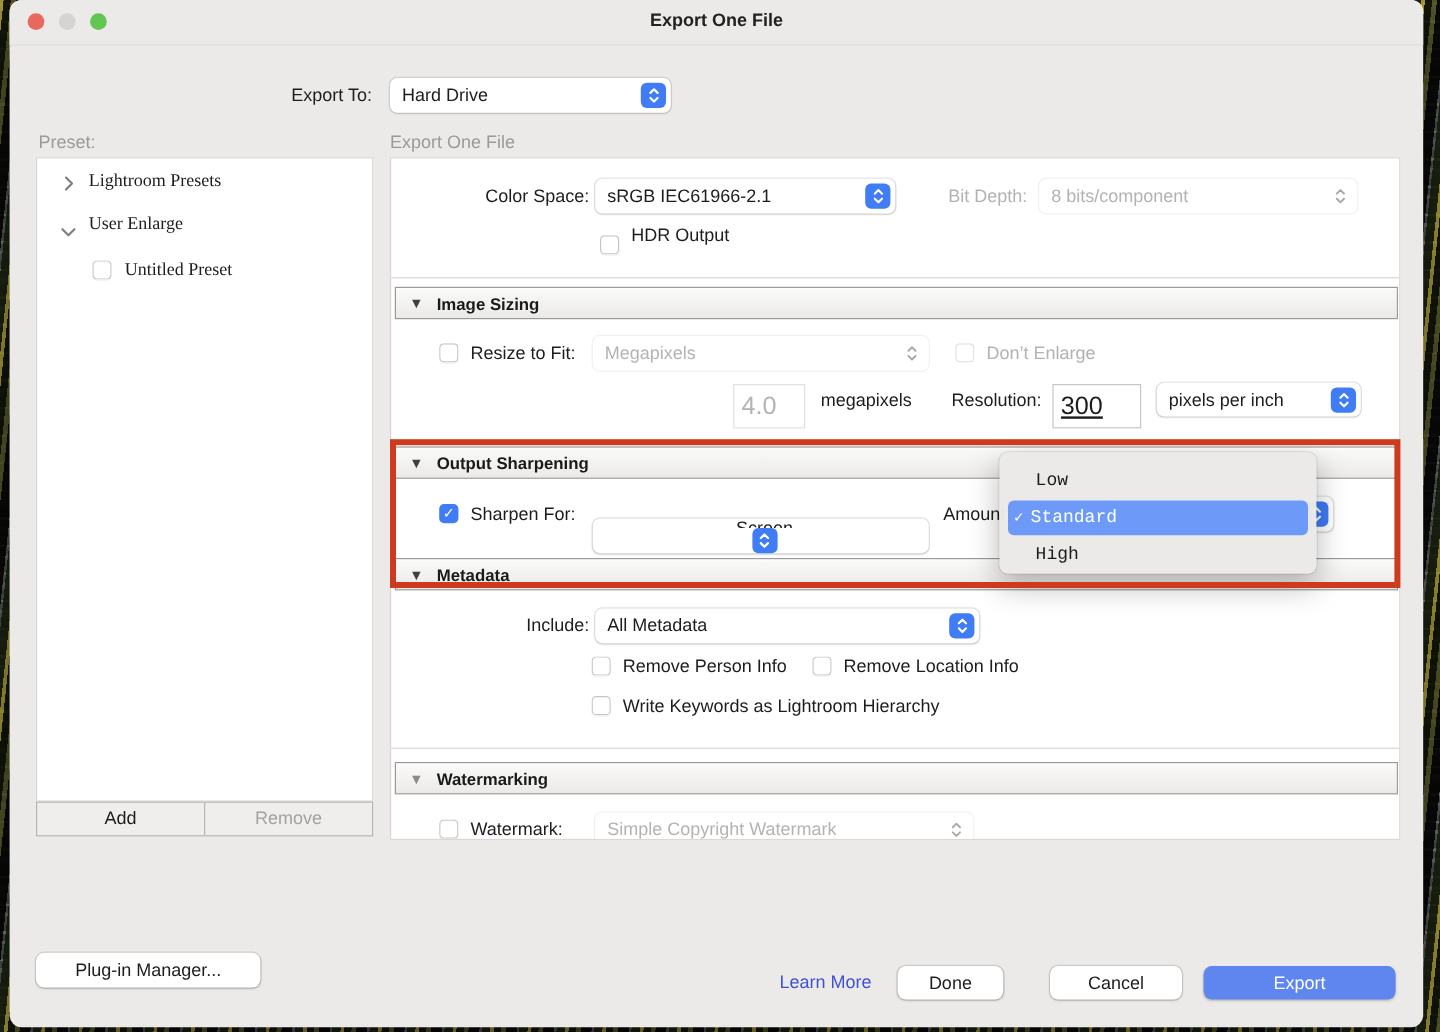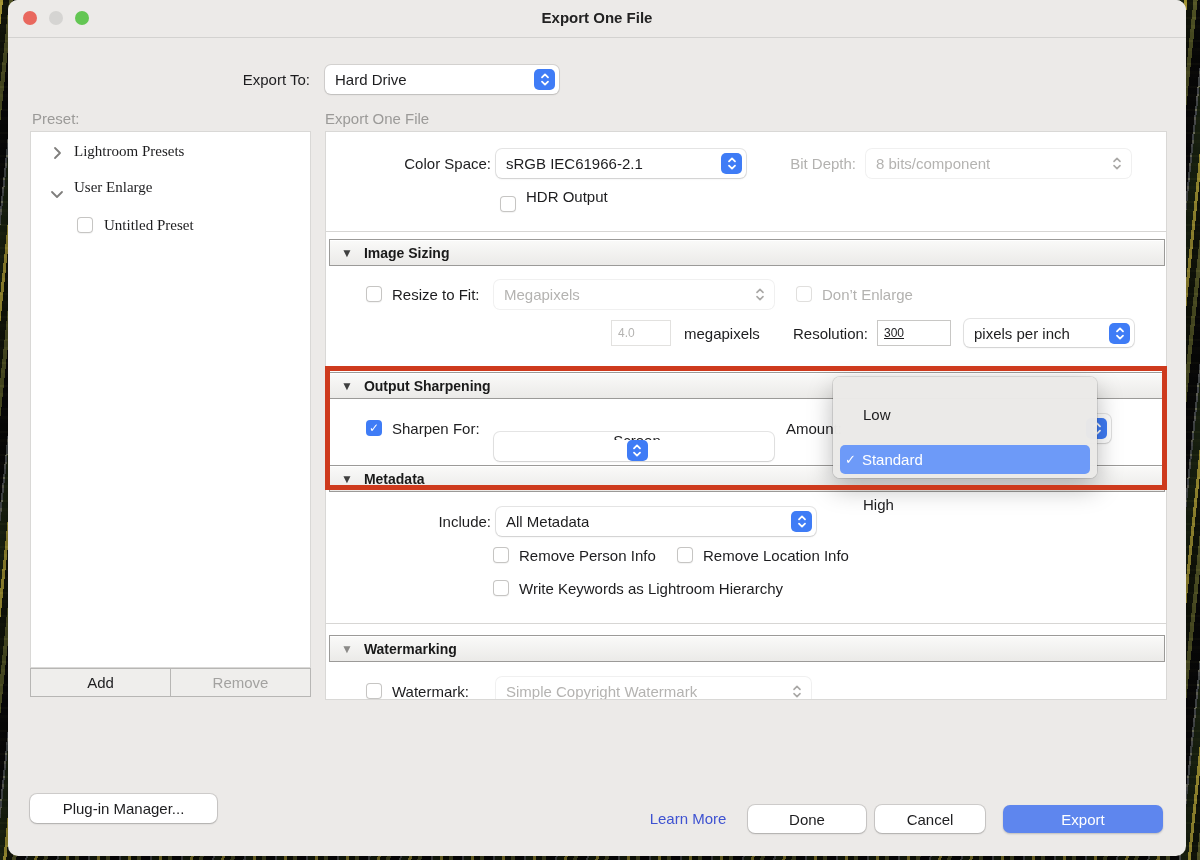--- a/index.html
+++ b/index.html
@@ -27,22 +27,22 @@
   .lbl.dim{color:#b3b2b0;}
   .pbtn{position:absolute;height:29px;background:#fff;border-radius:6px;box-sizing:border-box;
     box-shadow:0 0 0 1px rgba(0,0,0,.10), 0 1px 2px rgba(0,0,0,.10);
     display:flex;align-items:center;justify-content:space-between;padding:0 4px 0 10px;font-size:15px;color:#1d1d1f;}
   .pbtn .val{white-space:nowrap;overflow:hidden;}
   .stepper{flex:0 0 auto;width:21px;height:21px;border-radius:5px;background:#3f7cf6;
     display:flex;align-items:center;justify-content:center;}
   .pbtn.disabled{color:#b4b3b1;box-shadow:0 0 0 1px rgba(0,0,0,.06);}
   .pbtn.disabled .stepper{background:transparent;}
   .pbtn.disabled .stepper svg path{stroke:#a9a8a6;}
-  .tf{position:absolute;height:26px;box-sizing:border-box;border:1px solid #c8c7c5;background:#fff;
-    font-size:12px;padding:0 6px;font-family:"Liberation Sans","DejaVu Sans",sans-serif;color:#1d1d1f;width:100%;}
+  .tf{position:absolute;height:37px;box-sizing:border-box;border:1px solid #c8c7c5;background:#fff;
+    font-size:21px;padding:0 6px;font-family:"Liberation Sans","DejaVu Sans",sans-serif;color:#1d1d1f;width:100%;}
   .tf.disabled{border-color:#e2e1df;color:#b4b3b1;}
   .cb{position:absolute;width:16px;height:16px;border-radius:4px;background:#fff;box-sizing:border-box;
     box-shadow:inset 0 0 0 1px #c6c5c3, 0 1px 1px rgba(0,0,0,.05);}
   .cb.disabled{box-shadow:inset 0 0 0 1px #e0dfdd;}
   .cb.checked{background:#3f7cf6;box-shadow:none;color:#fff;font-size:12px;font-weight:700;
     display:flex;align-items:center;justify-content:center;}
   .panel{position:absolute;background:#fff;border:1px solid #d9d8d6;box-sizing:border-box;}
   .sec{position:absolute;height:27px;box-sizing:border-box;background:linear-gradient(#fafaf9,#ebeae8);
     border:1px solid #9b9a98;box-shadow:inset 0 1px 0 rgba(255,255,255,.95);
     display:flex;align-items:center;gap:11px;padding-left:11px;}
@@ -58,22 +58,22 @@
   .btn.primary{background:#5e86ee;color:#fff;box-shadow:0 1px 2px rgba(0,0,0,.2);}
   .link{position:absolute;font-size:15px;color:#3e52d1;text-align:center;}
   
   .arbar{position:absolute;left:22px;top:668px;width:281px;height:29px;box-sizing:border-box;
     background:#efeeec;border:1px solid #b7b6b4;display:flex;}
   .arcell{flex:1;display:flex;align-items:center;justify-content:center;font-size:15px;color:#1d1d1f;}
   .arcell.remove{border-left:1px solid #b7b6b4;color:#a3a2a0;text-align:center;}
   
   .menu{position:absolute;left:833px;top:377px;width:264px;height:101px;background:rgba(235,234,232,.98);
     border-radius:7px;box-shadow:0 0 0 1px rgba(0,0,0,.10), 0 10px 26px rgba(0,0,0,.28);z-index:90;padding-top:7px;box-sizing:border-box;}
-  .mi{position:relative;height:29px;margin:16px 7px;border-radius:5px;display:flex;align-items:center;
-    padding-left:23px;font-size:15px;color:#1c1c1e;}
+  .mi{position:relative;height:29px;margin:2px 7px;border-radius:5px;display:flex;align-items:center;
+    padding-left:23px;font-size:15px;color:#1c1c1e;font-family:Liberation Mono, monospace;}
   .mi.sel{background:#6d9af8;color:#fff;padding-left:5px;gap:6px;}
   .mi .mcheck{font-size:13px;font-weight:700;}
   
   .annot{position:absolute;left:325px;top:366px;width:842px;height:124px;box-sizing:border-box;
     border:5px solid #ce3a1d;z-index:100;}
 </style>
 </head>
 <body>
 
 <div class="stage">
@@ -250,21 +250,21 @@
           <svg width="12" height="15" viewBox="0 0 12 15">
               <path d="M3 5.4 L6 2.4 L9 5.4" stroke="#a9a8a6" stroke-width="1.6" fill="none" stroke-linecap="round" stroke-linejoin="round"></path>
               <path d="M3 9.6 L6 12.6 L9 9.6" stroke="#a9a8a6" stroke-width="1.6" fill="none" stroke-linecap="round" stroke-linejoin="round"></path>
             </svg>
         </span>
       </div>
     </div>
 
     <div class="btn" style="left:22px;top:794px;width:187px;height:29px;">Plug-in Manager...</div>
     <div class="link" style="left:630px;top:810px;width:100px;">Learn More</div>
-    <div class="btn" style="left:740px;top:805px;width:118px;">Done</div>
+    <div class="btn" style="left:740px;top:805px;width:88px;">Done</div>
     <div class="btn" style="left:867px;top:805px;width:110px;">Cancel</div>
     <div class="btn primary" style="left:995px;top:805px;width:160px;">Export</div>
   </div>
 
   <div class="menu">
     <div class="mi">
       <span>Low</span>
     </div>
     <div class="mi sel">
       <span class="mcheck">✓</span>

